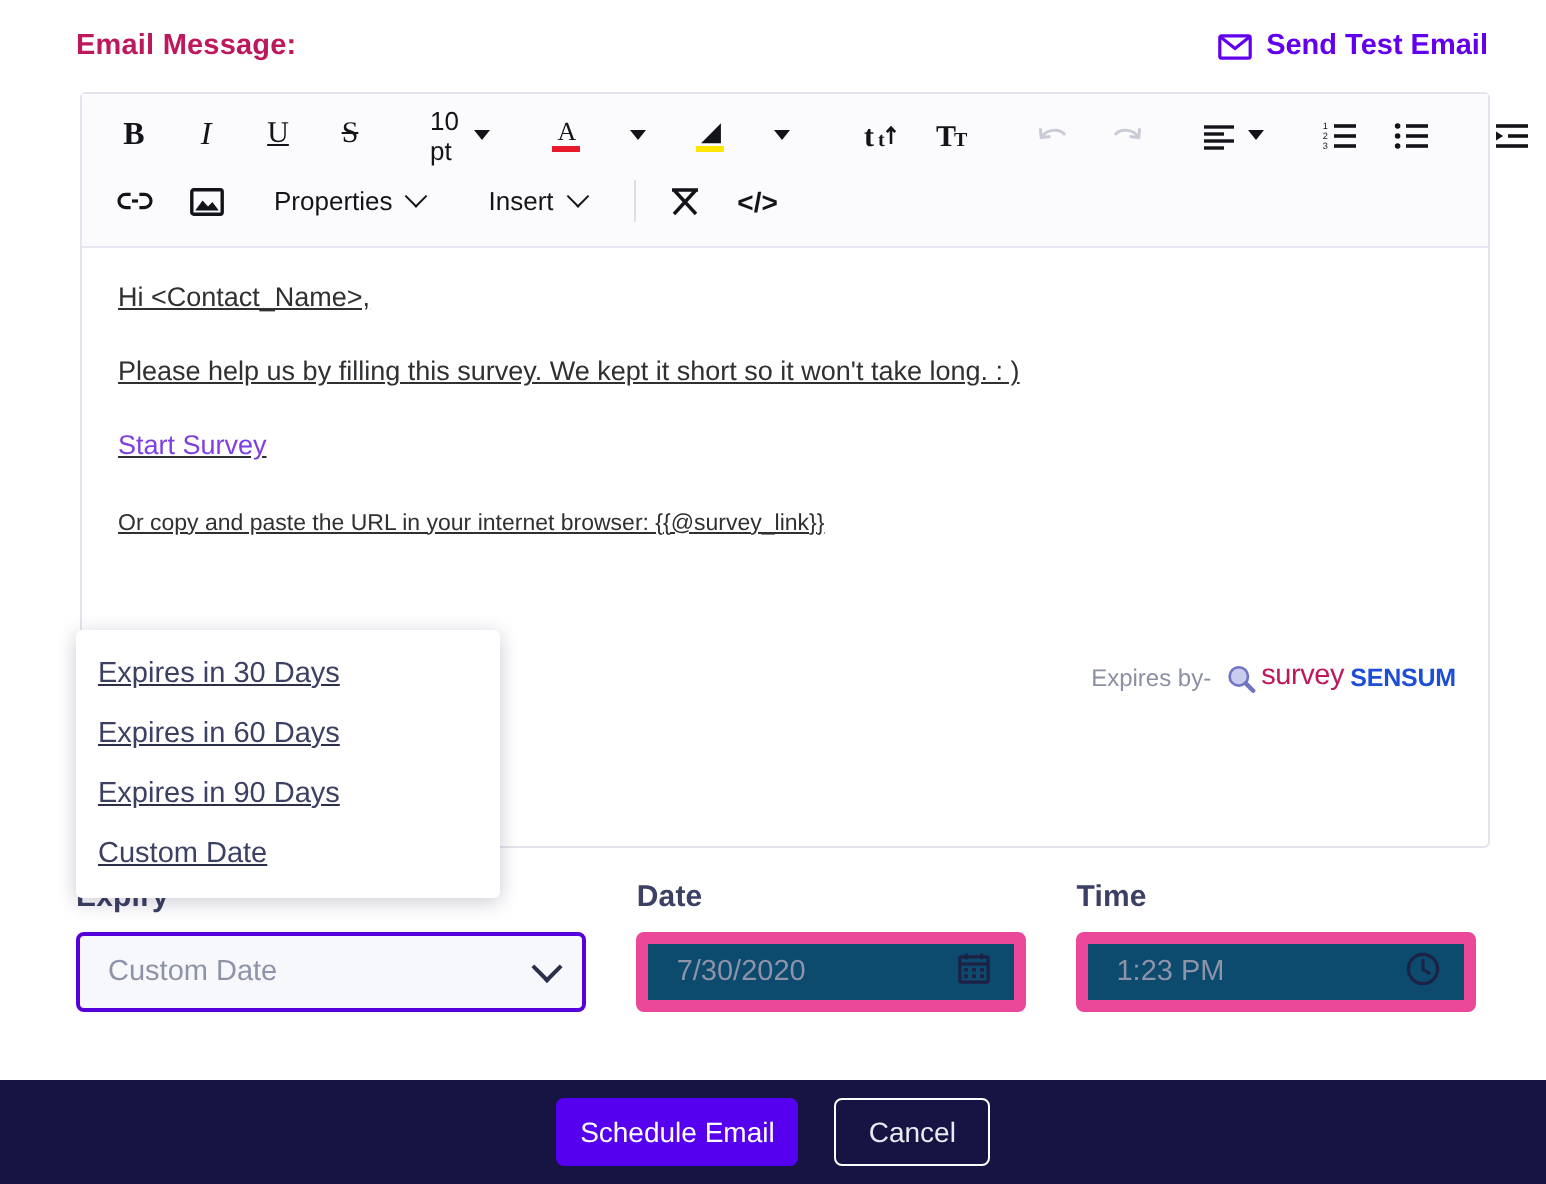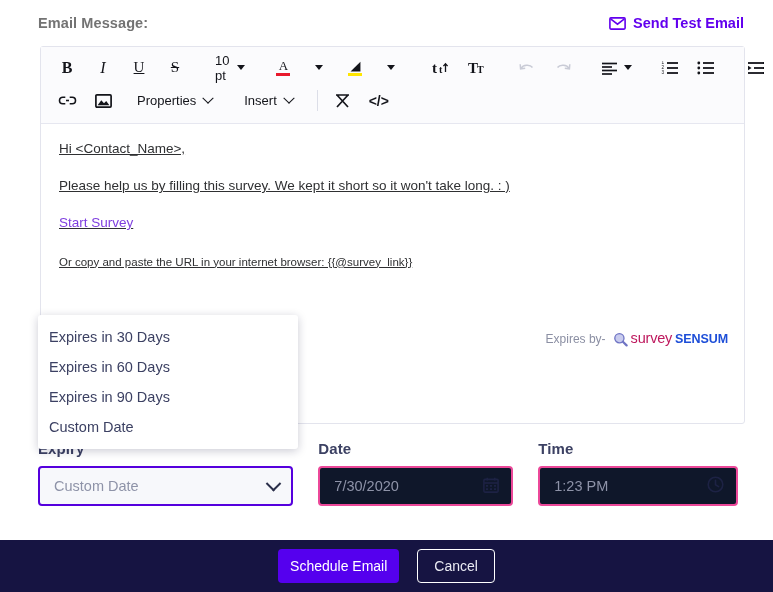--- a/index.html
+++ b/index.html
@@ -25,21 +25,21 @@
     box-sizing: border-box;
     padding: 0 29px 0 38px;
     display: flex;
     align-items: center;
     justify-content: space-between;
     background: #ffffff;
   }
   .header-title {
     font-size: 14.5px;
     font-weight: bold;
-    color: #737373;
+    color: #be185d;
     letter-spacing: .1px;
   }
   .send-test {
     display: flex;
     align-items: center;
     gap: 7px;
     font-size: 14.5px;
     font-weight: bold;
     color: #6200ee;
     cursor: pointer;
@@ -186,22 +186,22 @@
     font-size: 15px;
     font-weight: bold;
     color: #3c4163;
     margin-bottom: 9px;
     letter-spacing: .1px;
   }
   .control {
     box-sizing: border-box;
     height: 40px;
     width: 100%;
-    background: #0f172a;
-    border: 2px solid #ec4899;
+    background: #0c4a6e;
+    border: 6px solid #ec4899;
     border-radius: 4px;
     display: flex;
     align-items: center;
     justify-content: space-between;
     padding: 0 12px 0 14px;
     font-size: 14.5px;
     color: #8e93a8;
     cursor: pointer;
   }
   .control.focused {
@@ -212,26 +212,27 @@
     width: 9px; height: 9px;
     border-right: 2px solid #2b2f4a;
     border-bottom: 2px solid #2b2f4a;
     transform: rotate(45deg) translate(-2px,-2px);
   }
 
   
   .menu {
     position: absolute;
     left: 0; top: -125px;
-    width: 260px;
+    width: 212px;
     background: #ffffff;
     border-radius: 3px;
     box-shadow: 0 2px 10px rgba(20,20,60,.22);
     padding: 8px 0 6px 0;
     z-index: 40;
+    text-decoration: underline;
   }
   .menu-item {
     padding: 7px 0 7px 11px;
     font-size: 14.5px;
     color: #3c4163;
     cursor: pointer;
     line-height: 1.1;
   }
 
   

